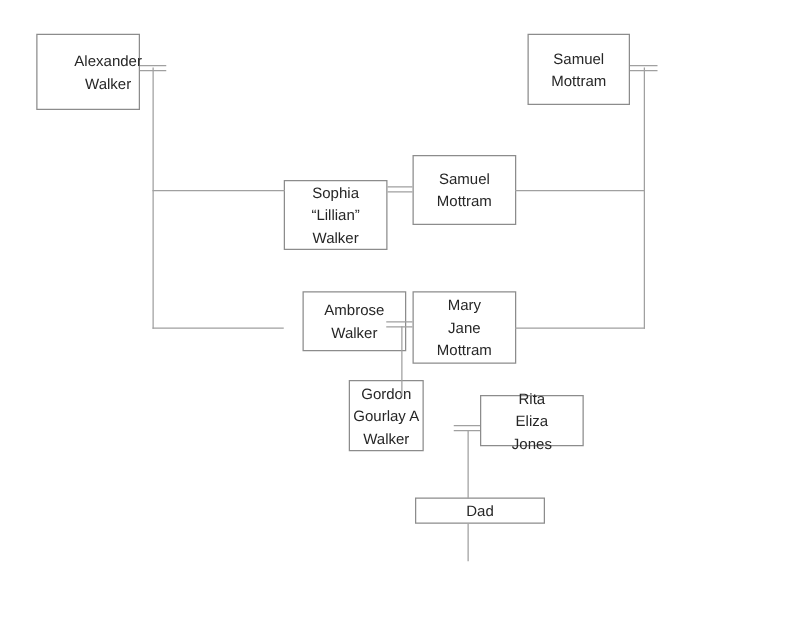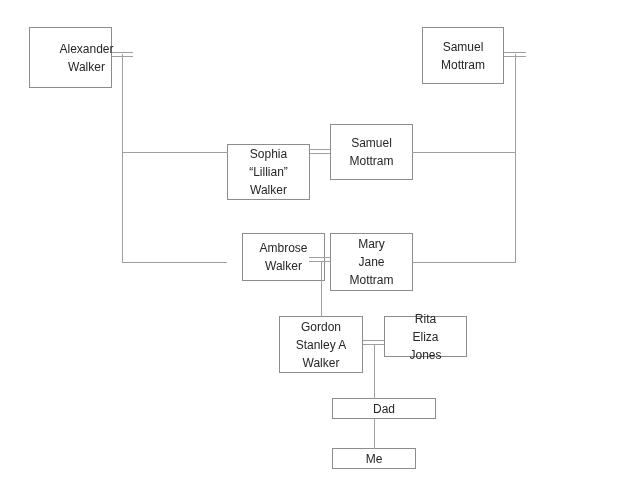--- a/index.html
+++ b/index.html
@@ -74,36 +74,33 @@
   <div class="box" style="left:242px; top:233px; width:83px; height:48px;text-align:right;">
     <span class="ln">Ambrose</span>
     <span class="ln">Walker</span>
   </div>
   <div class="box" style="left:330px; top:233px; width:83px; height:58px;">
     <span class="ln">Mary</span>
     <span class="ln">Jane</span>
     <span class="ln">Mottram</span>
   </div>
 
-  <div class="box" style="left:279px; top:316px; width:84px; height:57px;">
+  <div class="box" style="left:279px; top:304px; width:60px; height:57px;">
     <span class="ln">Gordon</span>
-    <span class="ln">Stanley A</span>
+    <span class="ln">Gourlay A</span>
     <span class="ln">Walker</span>
   </div>
   <div class="box" style="left:384px; top:316px; width:83px; height:41px;">
     <span class="ln">Rita</span>
     <span class="ln">Eliza</span>
     <span class="ln">Jones</span>
   </div>
 
   <div class="box" style="left:332px; top:398px; width:104px; height:21px;">
     <span class="ln">Dad</span>
-  </div>
-  <div class="box" style="left:332px; top:448px; width:84px; height:21px;">
-    <span class="ln">Me</span>
   </div>
 
   <div class="marriage" style="left:112px; top:52px; width:21px;"></div>
   <div class="marriage" style="left:504px; top:52px; width:22px;"></div>
   <div class="marriage" style="left:310px; top:149px; width:20px;"></div>
   <div class="marriage" style="left:309px; top:257px; width:21px;"></div>
   <div class="marriage" style="left:363px; top:340px; width:21px;"></div>
 
   <div class="v" style="left:122px; top:54px; height:209px;"></div>
   <div class="h" style="left:122px; top:152px; width:106px;"></div>

